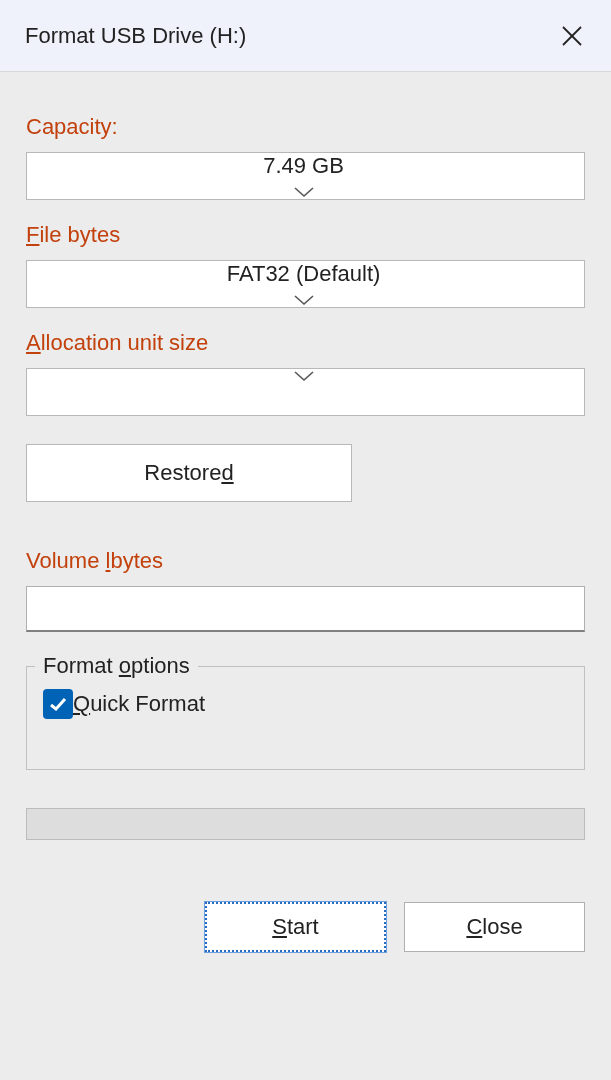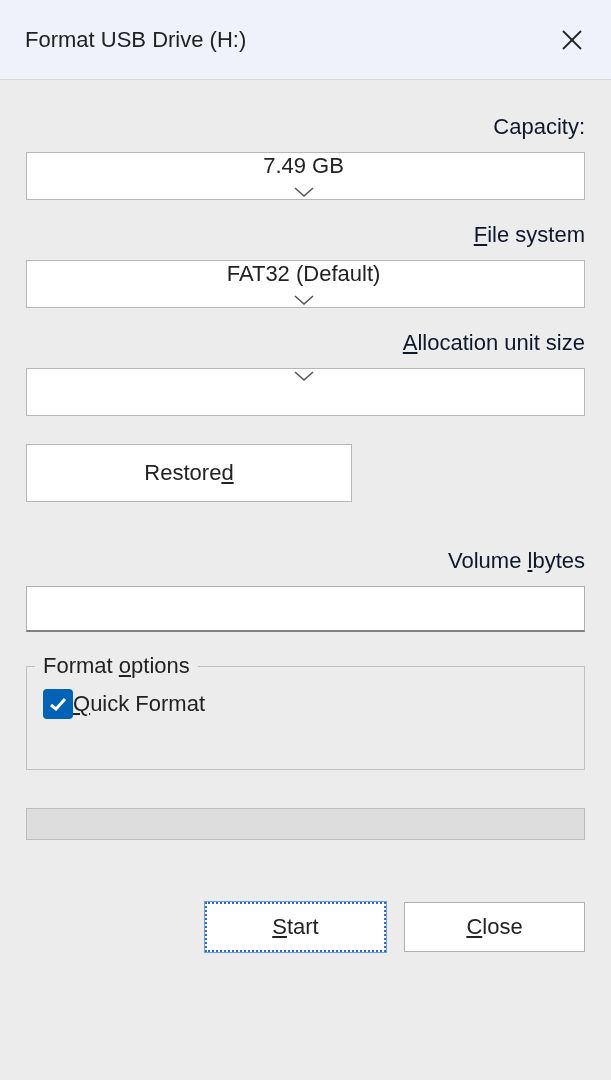--- a/index.html
+++ b/index.html
@@ -13,21 +13,21 @@
       height: 1080px;
       background: #ececec;
       overflow: hidden;
     }
     .titlebar {
       display: flex;
       justify-content: space-between;
       align-items: center;
       background: #eff2fb;
       padding: 10px 20px 10px 25px;
-      height: 80px;
+      height: 72px;
       border-bottom: 1px solid #d8d8d8;
     }
     .titlebar-title {
       font-size: 22px;
       color: #222;
     }
     .close-btn {
       width: 38px;
       height: 38px;
       display: flex;
@@ -39,24 +39,23 @@
     }
     .close-btn svg {
       width: 24px;
       height: 24px;
     }
     .content {
       padding: 28px 26px 0 26px;
     }
     .field-label {
       font-size: 22px;
-      color: #0f172a;
+      color: #c2410c;
       margin-bottom: 12px;
-      margin-top: 6px;
-      text-align: right;
+      margin-top: 14px;
     }
     .underline {
       text-decoration: underline;
     }
     .dropdown {
       width: 100%;
       height: 48px;
       background: #fff;
       border: 1px solid #b8b8b8;
       display: flex;
@@ -181,21 +180,21 @@
 
   <div class="field-label">Capacity:</div>
   <div class="dropdown">
     <span>7.49 GB</span>
     <svg class="chevron" viewBox="0 0 22 14" fill="none" stroke="#555" stroke-width="1.6">
       <polyline points="2,3 11,11 20,3"></polyline>
     </svg>
   </div>
 
   <div class="field-label">
-    <span></span><span class="underline">F</span><span>ile system</span>
+    <span></span><span class="underline">F</span><span>ile bytes</span>
   </div>
   <div class="dropdown">
     <span>FAT32 (Default)</span>
     <svg class="chevron" viewBox="0 0 22 14" fill="none" stroke="#555" stroke-width="1.6">
       <polyline points="2,3 11,11 20,3"></polyline>
     </svg>
   </div>
 
   <div class="field-label">
     <span></span><span class="underline">A</span><span>llocation unit size</span>

